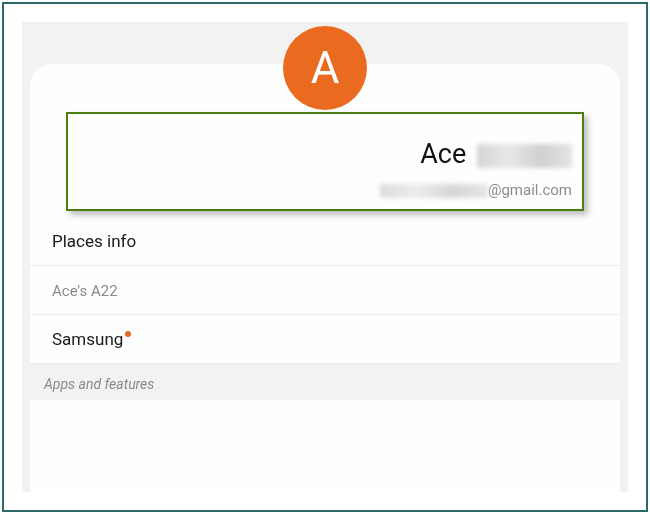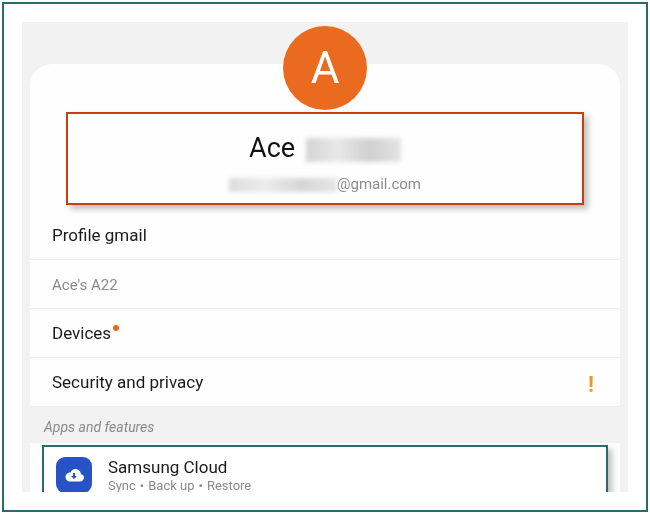--- a/index.html
+++ b/index.html
@@ -45,24 +45,24 @@
     .card {
       background: #fefefe;
       border-radius: 22px 22px 0 0;
       margin: 0 8px;
       margin-top: -42px;
       padding-top: 48px;
       height: 440px;
       position: relative;
     }
     .account-box {
-      border: 2px solid #c2410c;
+      border: 2px solid #4d7c0f;
       margin: 0 36px 6px 36px;
-      padding: 18px 10px 10px 10px;
-      text-align: center;
+      padding: 24px 10px 10px 10px;
+      text-align: right;
       box-shadow: 4px 4px 6px rgba(0,0,0,0.25);
     }
     .account-name {
       font-size: 27px;
       color: #111;
       font-weight: 400;
     }
     .blur-name {
       display: inline-block;
       width: 95px;
@@ -177,50 +177,32 @@
         <div class="account-name">
           <span>Ace</span>
           <span class="blur-name"></span>
         </div>
         <div class="account-email">
           <span class="blur-email"></span><span>@gmail.com</span>
         </div>
       </div>
 
       <div class="row">
-        <div class="row-title">Profile gmail</div>
+        <div class="row-title">Places info</div>
       </div>
 
       <div class="row">
         <div class="row-subtitle">Ace's A22</div>
       </div>
 
       <div class="row">
         <div class="row-title">
-          <span>Devices</span><span class="orange-dot"></span>
+          <span>Samsung</span><span class="orange-dot"></span>
         </div>
       </div>
 
-      <div class="row">
-        <div class="row-title">Security and privacy</div>
-        <span class="alert-icon">!</span>
-      </div>
 
       <div class="section-header">Apps and features</div>
 
-      <div class="cloud-row">
-        <div class="cloud-icon">
-          <svg class="cloud-svg" viewBox="0 0 24 18">
-            <path d="M19 8.5c0-3-2.5-5.5-5.5-5.5-2.3 0-4.3 1.4-5 3.5C5.8 6.5 3.5 8.5 3.5 11c0 2.5 2 4.5 4.5 4.5h10c2.2 0 4-1.8 4-4 0-1.8-1.2-3.3-3-3z" fill="#fff"></path>
-            <path d="M12 13 L9 10 h2 V7 h2 v3 h2 z" fill="#2754c5"></path>
-          </svg>
-        </div>
-        <div class="cloud-text">
-          <div class="title">Samsung Cloud</div>
-          <div class="sub">
-            <span>Sync</span><span class="dot">•</span><span>Back up</span><span class="dot">•</span><span>Restore</span>
-          </div>
-        </div>
-      </div>
 
     </div>
   </div>
 </div>
 
 </body></html>

